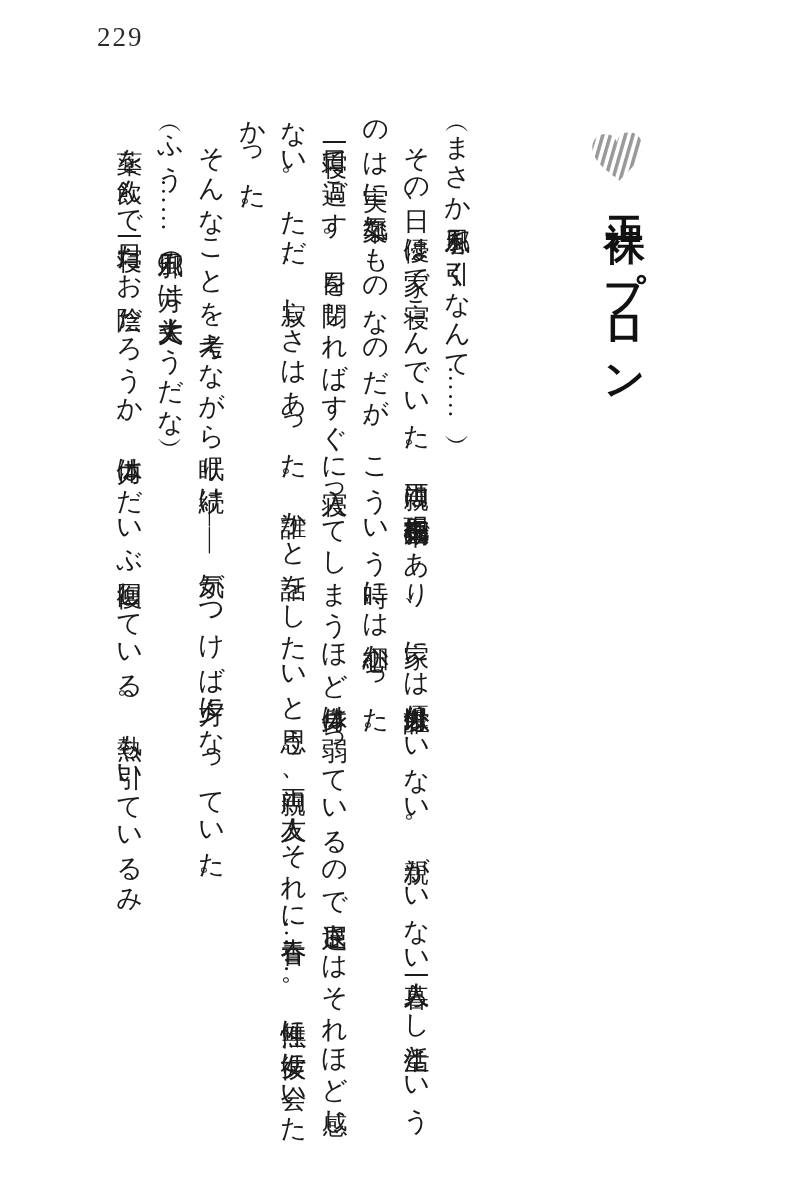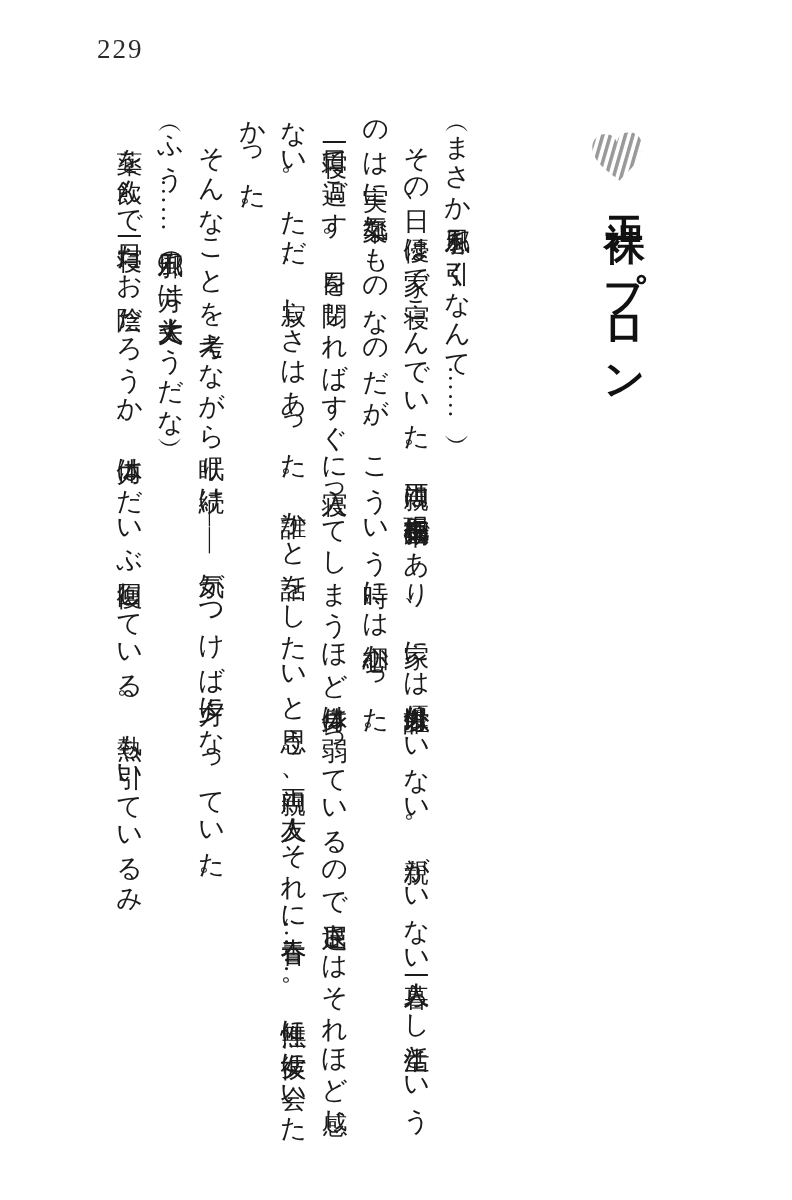--- a/index.html
+++ b/index.html
@@ -11,21 +11,21 @@
     position: relative;
     width: 792px;
     height: 1200px;
     background: #ffffff;
     overflow: hidden;
     font-family: "Liberation Serif", serif;
   }
   .page-number {
     position: absolute;
     left: 97px;
-    top: 34px;
+    top: 22px;
     font-size: 27px;
     letter-spacing: 2px;
     color: #2b2b2b;
     font-family: "Liberation Serif", serif;
   }
   .heart {
     position: absolute;
     left: 589px;
     top: 129px;
     width: 58px;

